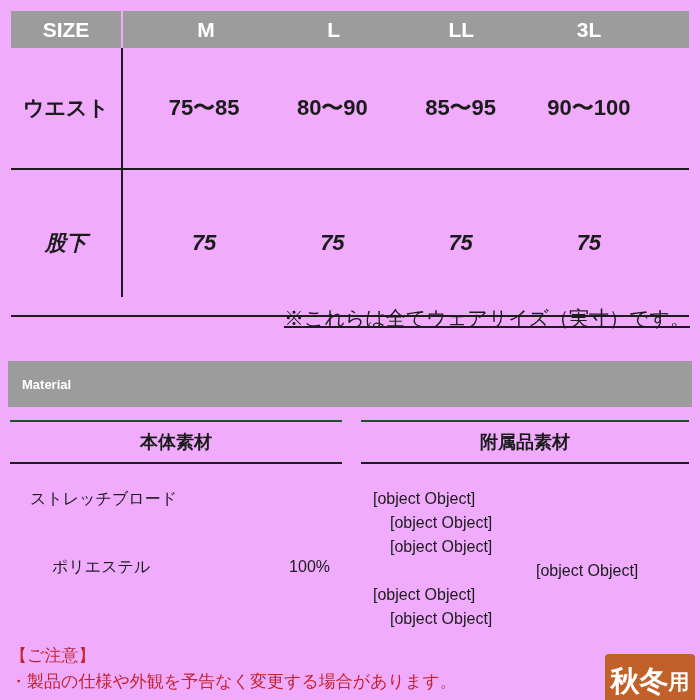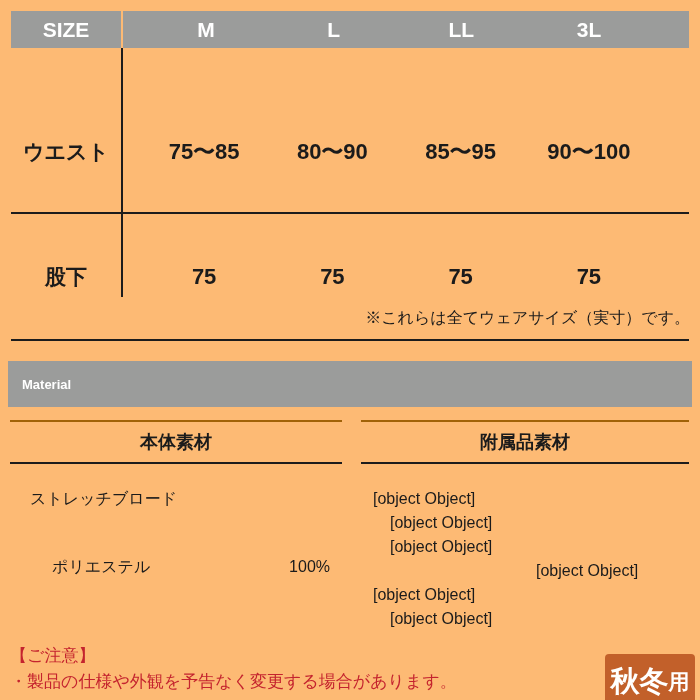--- a/index.html
+++ b/index.html
@@ -1,66 +1,67 @@
 <!DOCTYPE html>
 <html><head>
 <meta charset="utf-8">
 <style>
   * { margin:0; padding:0; box-sizing:border-box; }
   html,body { background:#fff; }
   .stage {
-    position:relative; width:700px; height:700px; background:#fdba74;
+    position:relative; width:700px; height:700px; background:#f0abfc;
     font-family:"Liberation Sans", sans-serif; color:#1b1b1b; overflow:hidden;
   }
 
   
   .size-table { position:absolute; left:11px; top:11px; width:678px; }
   .thead { display:flex; height:37px; }
   .th-size {
     width:110px; background:#9b9c9b; color:#fff; display:flex;
     align-items:center; justify-content:center; font-weight:bold; font-size:21px;
   }
   .th-values {
     flex:1; margin-left:2px; background:#9b9c9b; display:flex;
     padding-left:19px; padding-right:36px;
   }
   .th-values .th {
     flex:1; color:#fff; display:flex; align-items:center; justify-content:center;
     font-weight:bold; font-size:21px;
   }
   .trow { display:flex; border-bottom:2px solid #1c1c1c; }
-  .trow.r1 { height:122px;margin-top:44px; }
-  .trow.r2 { height:127px; }
+  .trow.r1 { height:122px; }
+  .trow.r2 { height:147px;font-style:italic; }
   .tlabel {
     width:110px; display:flex; align-items:center; justify-content:center;
     font-weight:bold; font-size:21px;
   }
   .tvalues { flex:1; display:flex; padding-left:19px; padding-right:36px; }
   .td {
     flex:1; display:flex; align-items:center; justify-content:center;
     font-weight:bold; font-size:22px;
   }
   .vline { position:absolute; left:110px; top:37px; width:2px; height:249px; background:#1c1c1c; }
 
   .size-note {
-    position:absolute; top:308px; right:10px; font-size:16px; line-height:20px;
+    position:absolute; top:308px; right:10px; font-size:20px; line-height:20px;
     color:#1b1b1b;
+    text-decoration:underline;
   }
 
   
   .material-bar {
     position:absolute; left:8px; top:361px; width:684px; height:46px;
     background:#9b9c9b; color:#fff; display:flex; align-items:center;
     padding-left:14px; font-weight:bold; font-size:13px;
   }
   .mat-col { position:absolute; top:420px; }
   .mat-col.left  { left:10px;  width:332px; }
   .mat-col.right { left:361px; width:328px; }
   .mat-header {
-    border-top:2px solid #a16207; border-bottom:2px solid #1c1c1c;
+    border-top:2px solid #14532d; border-bottom:2px solid #1c1c1c;
     height:44px; line-height:40px; text-align:center; font-weight:bold; font-size:18px;
   }
   .mat-body { padding-top:23px; font-size:16px; line-height:24px; }
   .mat-line.ind0 { padding-left:12px; }
   .mat-col.left .mat-line.ind0 { padding-left:20px; }
   .mat-line.ind1 { padding-left:29px; }
   .mat-col.left .mat-line.ind1 { padding-left:42px;margin-top:44px; }
   .mat-line.ind2 { padding-left:175px; }
   .mat-line.with-value { display:flex; padding-right:12px; }
   .mat-line .val { margin-left:auto; }

